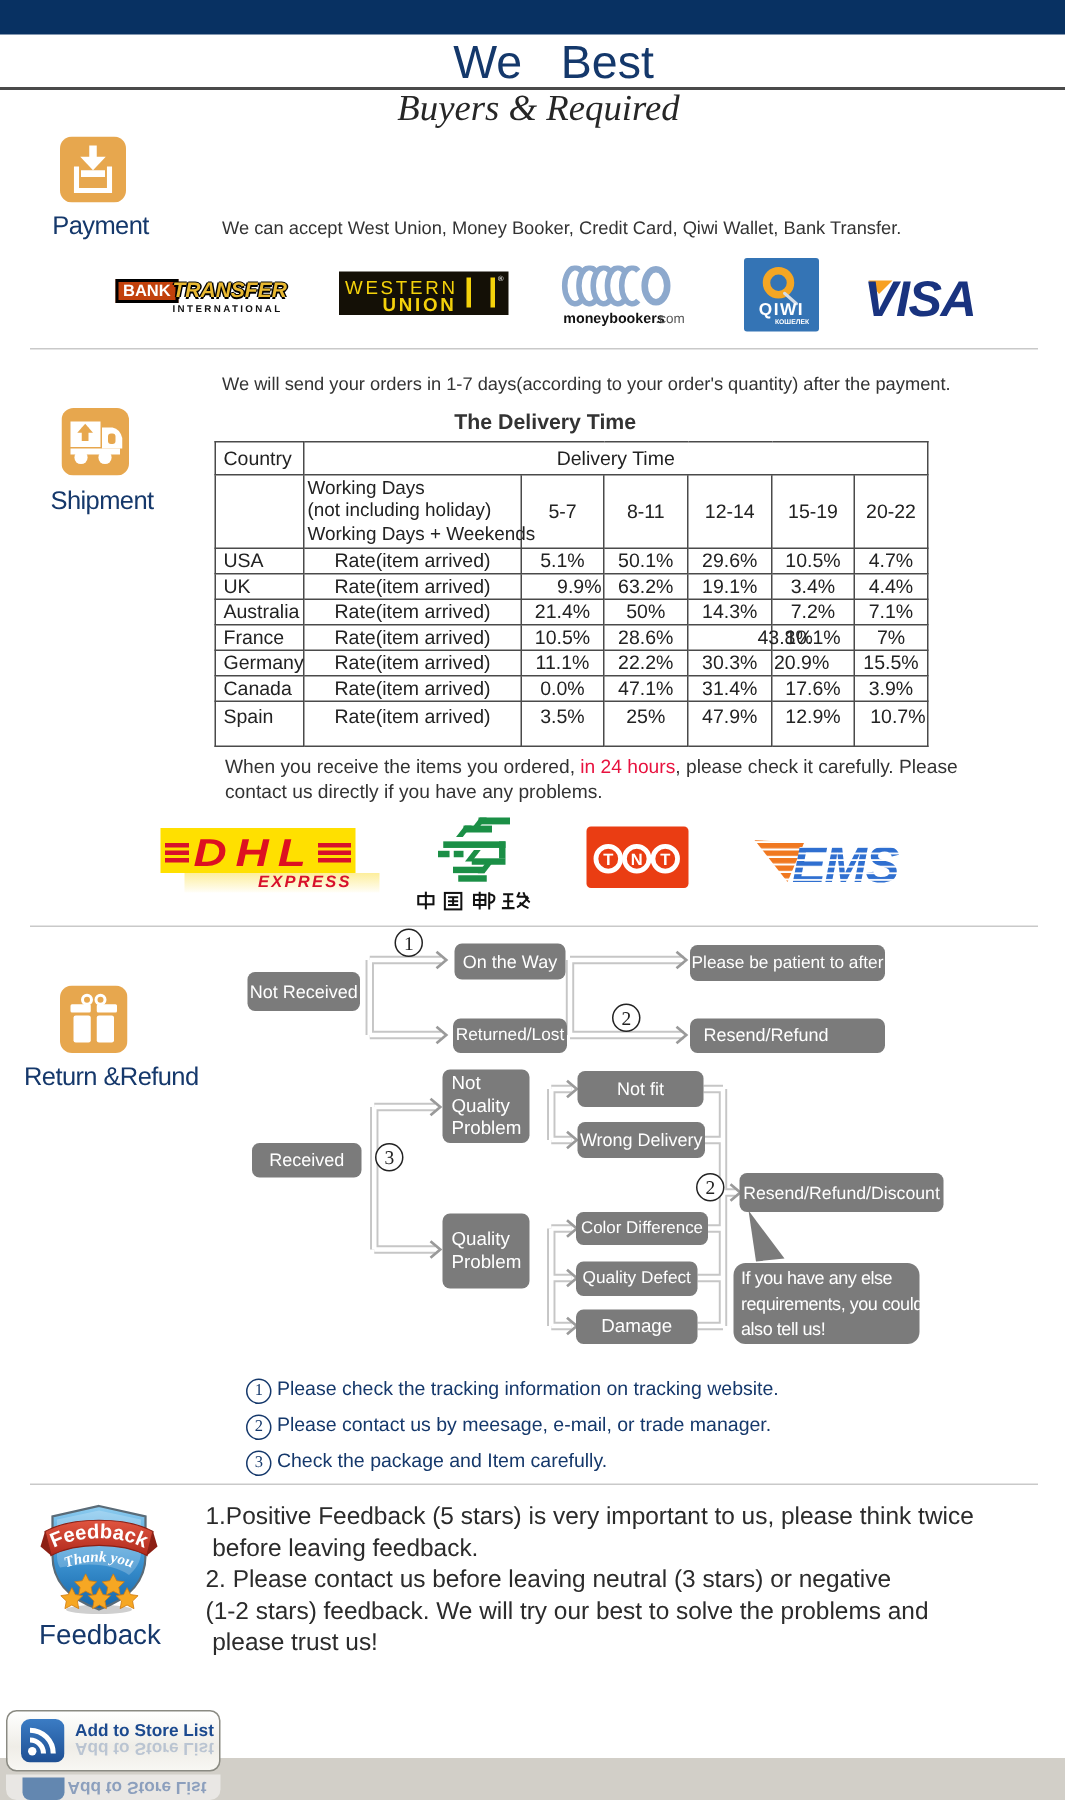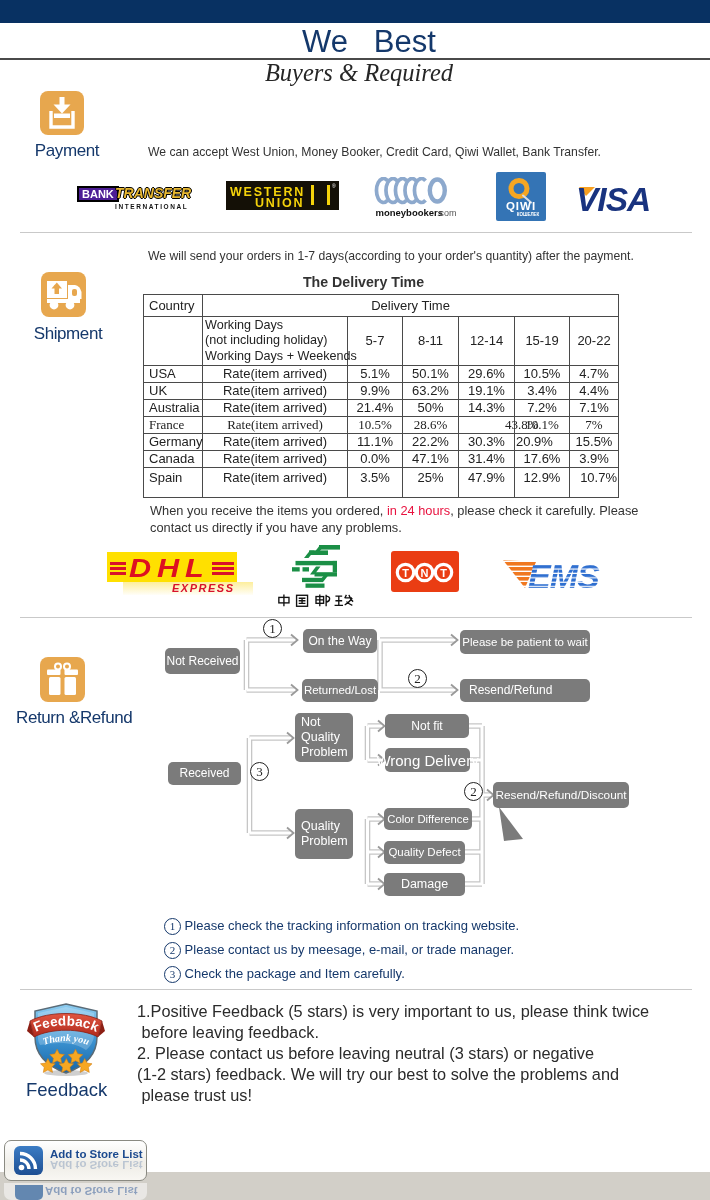--- a/index.html
+++ b/index.html
@@ -24,26 +24,26 @@
   <rect x="0" y="0" width="44" height="44" rx="8" fill="#e7a74e"></rect>
   <rect x="19.5" y="6" width="5" height="8" fill="#fff"></rect>
   <polygon points="13.5,13.5 30.5,13.5 22,22.5" fill="#fff"></polygon>
   <path d="M11 20 v16 h22 v-16" fill="none" stroke="#fff" stroke-width="3.4"></path>
   <rect x="14" y="22.5" width="16" height="4.5" fill="#fff"></rect>
 </svg>
 <div class="abs navy" style="left:32px;top:141px;width:70px;text-align:center;font-size:17px;letter-spacing:-0.4px;">Payment</div>
 <div class="abs" style="left:148px;top:145px;font-size:12.2px;color:#333;">We can accept West Union, Money Booker, Credit Card, Qiwi Wallet, Bank Transfer.</div>
 
 <div class="abs" style="left:75px;top:185px;width:115px;height:27px;">
-  <span style="position:absolute;left:2px;top:1px;background:#4c1d95;border:2px solid #000;color:#fff;font-weight:bold;font-size:11px;padding:0 3px;line-height:12px;">BANK</span>
+  <span style="position:absolute;left:2px;top:1px;background:#c2410c;border:2px solid #000;color:#fff;font-weight:bold;font-size:11px;padding:0 3px;line-height:12px;">BANK</span>
   <span style="position:absolute;left:40px;top:0;font-style:italic;font-weight:bold;font-size:14px;color:#e8b832;text-shadow:-1px 0 #000,1px 0 #000,0 1px #000,0 -1px #000;">TRANSFER</span>
   <span style="position:absolute;left:40px;top:18px;font-size:6.5px;letter-spacing:1.6px;color:#111;font-weight:bold;">INTERNATIONAL</span>
 </div>
 <div class="abs" style="left:226px;top:181px;width:113px;height:29px;background:#141006;">
-  <span style="position:absolute;left:4px;top:4px;color:#f4d20b;font-weight:bold;font-size:12.5px;letter-spacing:1.8px;">WESTERN</span>
+  <span style="position:absolute;left:4px;top:4px;color:#f4d20b;font-weight:normal;font-size:12.5px;letter-spacing:1.8px;">WESTERN</span>
   <span style="position:absolute;left:29px;top:15px;color:#f4d20b;font-weight:bold;font-size:12.5px;letter-spacing:1.8px;">UNION</span>
   <span style="position:absolute;left:85px;top:4px;width:3px;height:20px;background:#f4d20b;"></span>
   <span style="position:absolute;left:101px;top:4px;width:3px;height:20px;background:#f4d20b;"></span>
   <span style="position:absolute;left:106px;top:2px;color:#fff;font-size:5px;">®</span>
 </div>
 <svg class="abs" style="left:373px;top:177px;" width="84" height="42" viewBox="0 0 84 42">
   <g fill="none" stroke="#8da9cd" stroke-width="3.7">
     <path d="M14.5 3.7 A 7 12 0 1 0 14.5 23.3"></path>
     <path d="M24 3.7 A 7 12 0 1 0 24 23.3"></path>
     <path d="M33.5 3.7 A 7 12 0 1 0 33.5 23.3"></path>
@@ -115,36 +115,36 @@
           <td style="border:1px solid #4a4a4a;text-align:center;">Rate(item arrived)</td>
           <td style="border:1px solid #4a4a4a;text-align:center;">5.1%</td>
           <td style="border:1px solid #4a4a4a;text-align:center;">50.1%</td>
           <td style="border:1px solid #4a4a4a;text-align:center;">29.6%</td>
           <td style="border:1px solid #4a4a4a;text-align:center;">10.5%</td>
           <td style="border:1px solid #4a4a4a;text-align:center;">4.7%</td>
         </tr>
   <tr style="height:16px;">
           <td style="border:1px solid #4a4a4a;padding-left:5px;">UK</td>
           <td style="border:1px solid #4a4a4a;text-align:center;">Rate(item arrived)</td>
-          <td style="border:1px solid #4a4a4a;text-align:center;">9.9%</td>
+          <td style="border:1px solid #4a4a4a;text-align:right;">9.9%</td>
           <td style="border:1px solid #4a4a4a;text-align:center;">63.2%</td>
           <td style="border:1px solid #4a4a4a;text-align:center;">19.1%</td>
           <td style="border:1px solid #4a4a4a;text-align:center;">3.4%</td>
           <td style="border:1px solid #4a4a4a;text-align:center;">4.4%</td>
         </tr>
   <tr style="height:16px;">
           <td style="border:1px solid #4a4a4a;padding-left:5px;">Australia</td>
           <td style="border:1px solid #4a4a4a;text-align:center;">Rate(item arrived)</td>
           <td style="border:1px solid #4a4a4a;text-align:center;">21.4%</td>
           <td style="border:1px solid #4a4a4a;text-align:center;">50%</td>
           <td style="border:1px solid #4a4a4a;text-align:center;">14.3%</td>
           <td style="border:1px solid #4a4a4a;text-align:center;">7.2%</td>
           <td style="border:1px solid #4a4a4a;text-align:center;">7.1%</td>
         </tr>
-  <tr style="height:16px;font-family:Liberation Serif, serif;">
+  <tr style="height:16px;">
           <td style="border:1px solid #4a4a4a;padding-left:5px;">France</td>
           <td style="border:1px solid #4a4a4a;text-align:center;">Rate(item arrived)</td>
           <td style="border:1px solid #4a4a4a;text-align:center;">10.5%</td>
           <td style="border:1px solid #4a4a4a;text-align:center;">28.6%</td>
           <td style="border:1px solid #4a4a4a;text-align:right;padding-left:46px;">43.8%</td>
           <td style="border:1px solid #4a4a4a;text-align:center;">10.1%</td>
           <td style="border:1px solid #4a4a4a;text-align:center;">7%</td>
         </tr>
   <tr style="height:16px;">
           <td style="border:1px solid #4a4a4a;padding-left:5px;">Germany</td>
@@ -296,31 +296,32 @@
     <path d="M218 231.5 L224.5 237 L218 242.5"></path>
     <path d="M218 263.5 L224.5 269 L218 274.5"></path>
     <path d="M327 174.5 L333.5 180 L327 185.5"></path>
   </g>
   <polygon points="339,192 363,224 344,226" fill="#7b7b7b"></polygon>
 </svg>
 
 <div class="gbox" style="left:165px;top:648px;width:75px;height:26px;font-size:12px;">Not Received</div>
 <div class="gbox" style="left:303px;top:629px;width:74px;height:24px;">On the Way</div>
 <div class="gbox" style="left:302px;top:679px;width:76px;height:23px;font-size:11.5px;">Returned/Lost</div>
-<div class="gbox" style="left:460px;top:630px;width:130px;height:24px;font-size:11.5px;">Please be patient to wait</div>
+<div class="gbox" style="left:460px;top:630px;width:130px;height:24px;font-size:11.5px;">Please be patient to after</div>
 <div class="gbox" style="left:460px;top:679px;width:130px;height:23px;justify-content:flex-start;padding-left:9px;box-sizing:border-box;">Resend/Refund</div>
 <div class="gbox" style="left:295px;top:713px;width:58px;height:49px;justify-content:flex-start;padding-left:6px;box-sizing:border-box;font-size:12.5px;">Not<br>Quality<br>Problem</div>
 <div class="gbox" style="left:168px;top:762px;width:73px;height:23px;">Received</div>
 <div class="gbox" style="left:385px;top:714px;width:84px;height:24px;">Not fit</div>
-<div class="gbox" style="left:385px;top:748px;width:85px;height:24px;font-size:15px;">Wrong Delivery</div>
+<div class="gbox" style="left:385px;top:748px;width:85px;height:24px;font-size:12px;">Wrong Delivery</div>
 <div class="gbox" style="left:295px;top:809px;width:58px;height:50px;justify-content:flex-start;padding-left:6px;box-sizing:border-box;font-size:12.5px;">Quality<br>Problem</div>
 <div class="gbox" style="left:384px;top:808px;width:88px;height:22px;font-size:11.3px;">Color Difference</div>
 <div class="gbox" style="left:384px;top:841px;width:81px;height:23px;font-size:11.5px;">Quality Defect</div>
 <div class="gbox" style="left:384px;top:873px;width:81px;height:23px;font-size:12.5px;">Damage</div>
 <div class="gbox" style="left:493px;top:782px;width:136px;height:26px;font-size:11.8px;">Resend/Refund/Discount</div>
+<div class="gbox" style="left:489px;top:842px;width:124px;height:54px;border-radius:8px;justify-content:flex-start;align-items:flex-start;padding:2px 0 0 5px;box-sizing:border-box;font-size:12px;line-height:17px;letter-spacing:-0.3px;text-align:left;">If you have any else<br>requirements, you could<br>also tell us!</div>
 
 <div class="abs" style="left:263px;top:619px;"><span class="circ" style="width:17px;height:17px;line-height:17px;font-size:13px;">1</span></div>
 <div class="abs" style="left:408px;top:669px;"><span class="circ" style="width:17px;height:17px;line-height:17px;font-size:13px;">2</span></div>
 <div class="abs" style="left:250px;top:762px;"><span class="circ" style="width:17px;height:17px;line-height:17px;font-size:13px;">3</span></div>
 <div class="abs" style="left:464px;top:782px;"><span class="circ" style="width:17px;height:17px;line-height:17px;font-size:13px;">2</span></div>
 
 <div class="abs navy" style="left:164px;top:918px;font-size:13px;"><span class="circ" style="border-color:#15386b;color:#15386b;">1</span> Please check the tracking information on tracking website.</div>
 <div class="abs navy" style="left:164px;top:942px;font-size:13px;"><span class="circ" style="border-color:#15386b;color:#15386b;">2</span> Please contact us by meesage, e-mail, or trade manager.</div>
 <div class="abs navy" style="left:164px;top:966px;font-size:13px;"><span class="circ" style="border-color:#15386b;color:#15386b;">3</span> Check the package and Item carefully.</div>
 

